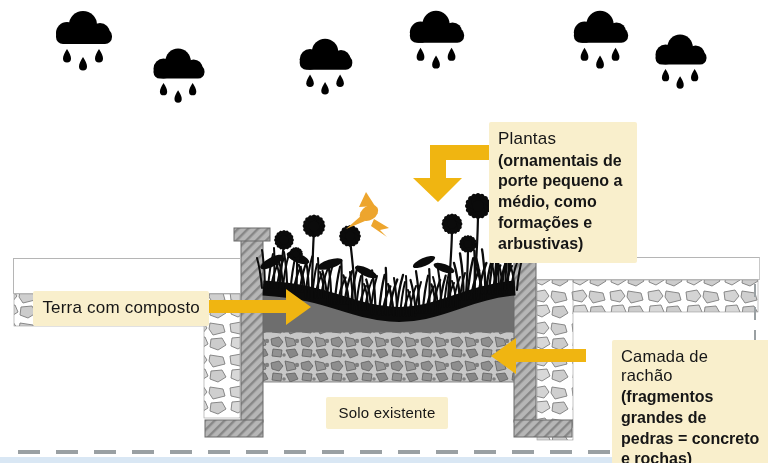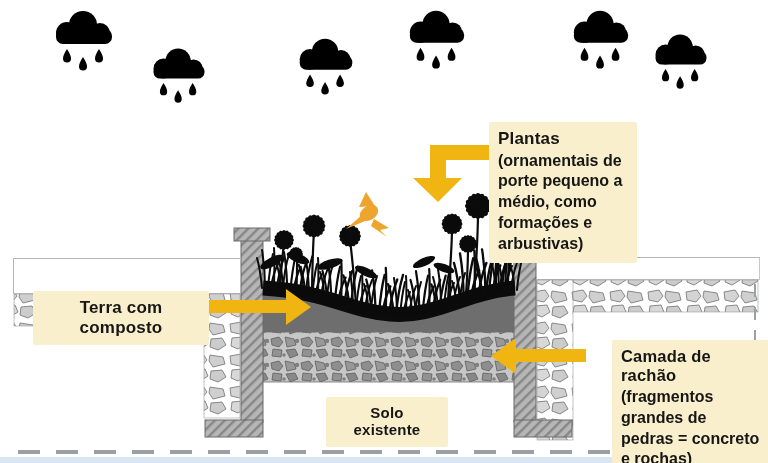--- a/index.html
+++ b/index.html
@@ -15,24 +15,24 @@
     position:absolute;background:#ffffff;
     border-top:1.5px solid #b5b5b5;border-bottom:1.5px solid #c2c2c2;
   }
   .walk.left{left:13px;top:258px;width:226px;height:34px;border-left:1.5px solid #b5b5b5;}
   .walk.right{left:537px;top:257px;width:222px;height:21px;border-right:1.5px solid #c9c9c9;}
   
   .lbl{
     position:absolute;background:#f9efcc;color:#161616;
     padding:7px 9px 8px 9px;border-radius:2px;z-index:6;
   }
-  .lbl .t{font-weight:700;font-size:17px;line-height:1.15;letter-spacing:.2px;}
+  .lbl .t{font-weight:400;font-size:17px;line-height:1.15;letter-spacing:.2px;}
   .lbl .d{font-weight:700;font-size:16px;line-height:1.3;margin-top:2px;}
   .lbl.plantas{left:489px;top:122px;width:130px;}
-  .lbl.terra{left:33px;top:291px;width:158px;text-align:center;}
+  .lbl.terra{left:33px;top:291px;width:158px;text-align:right;}
   .lbl.camada{left:612px;top:340px;width:142px;}
   .lbl.camada .t{font-size:16.5px;}
   .lbl.solo{left:326px;top:397px;width:104px;text-align:center;}
   .lbl.solo .t{font-size:15px;}
   
   .dash-h{
     position:absolute;left:18px;right:0;top:450px;height:4px;z-index:2;
     background:repeating-linear-gradient(to right,#9aa0a3 0 22px,transparent 22px 38px);
   }
   .dash-v{

